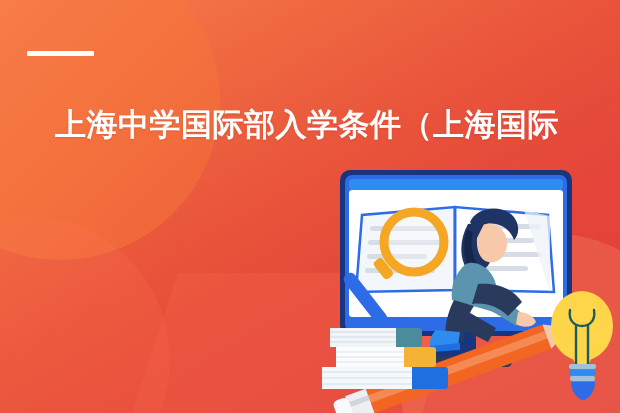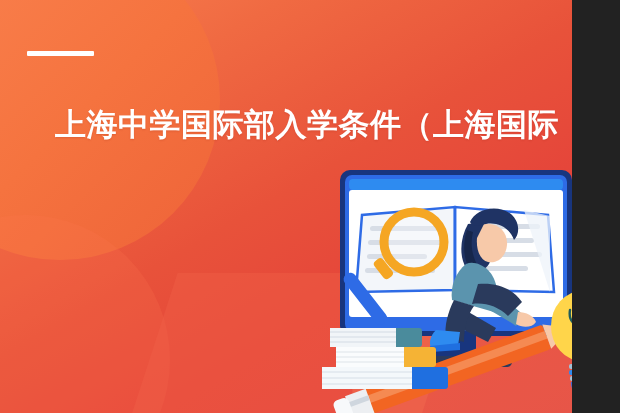--- a/index.html
+++ b/index.html
@@ -4,21 +4,21 @@
 <title>Article Cover</title>
 <style>
   html, body {
     margin: 0;
     padding: 0;
     background: #222;
   }
 
   #stage {
     position: relative;
-    width: 572px;
+    width: 620px;
     height: 413px;
     overflow: hidden;
     font-family: "Liberation Sans", "DejaVu Sans", sans-serif;
     
     background:
       linear-gradient(150deg,
         #F8804F 0%,
         #F06A42 22%,
         #E8523A 48%,
         #E5453A 68%,

